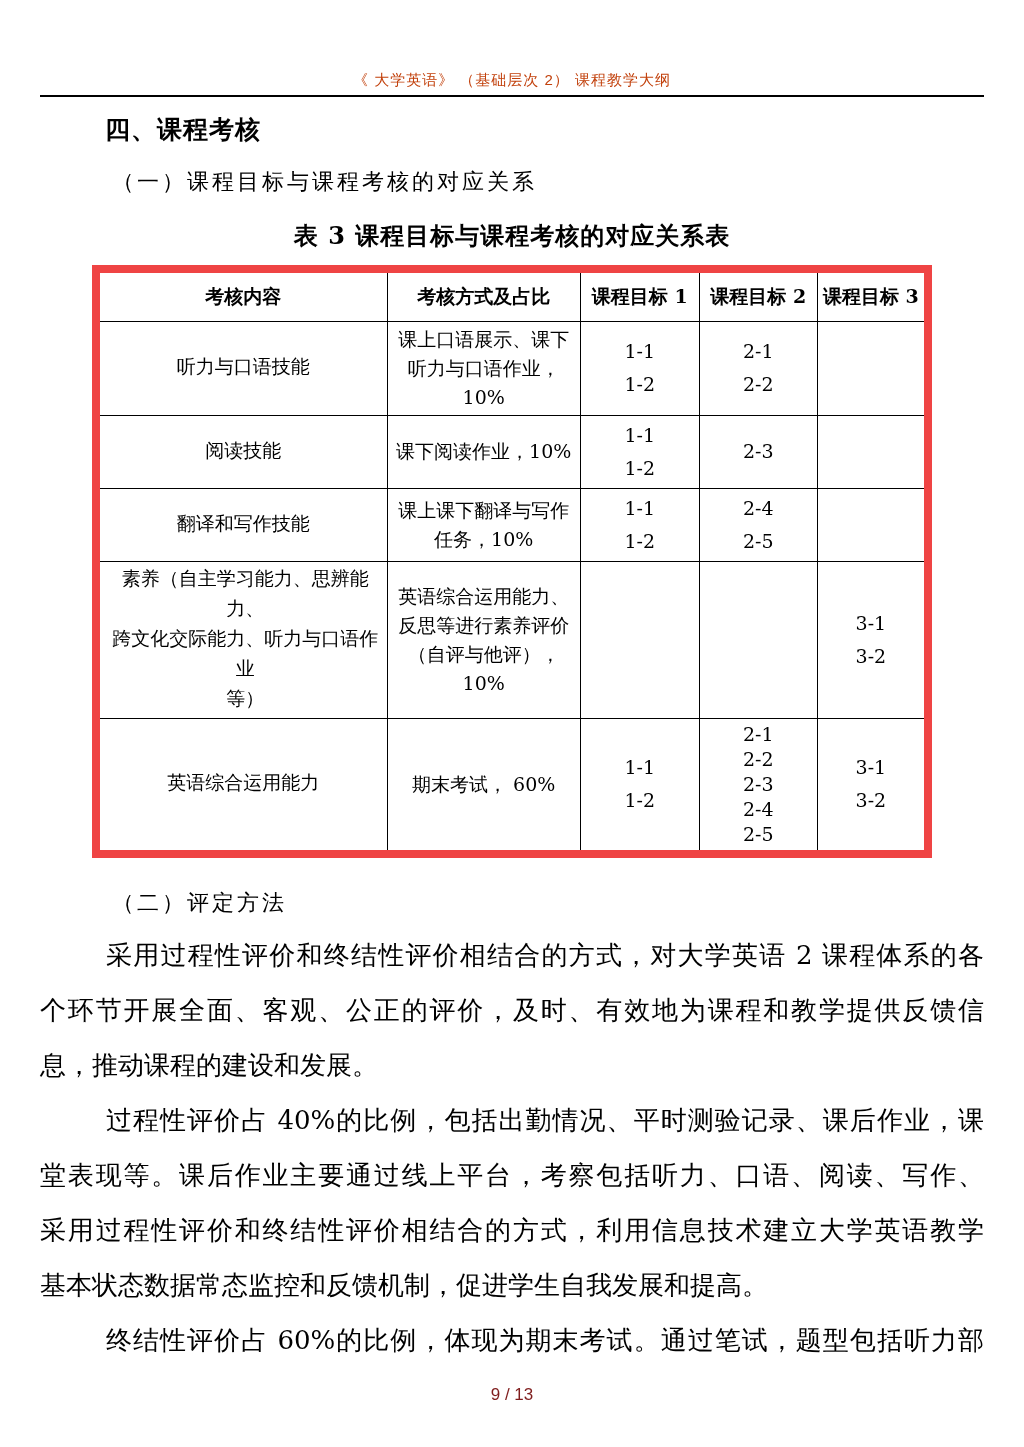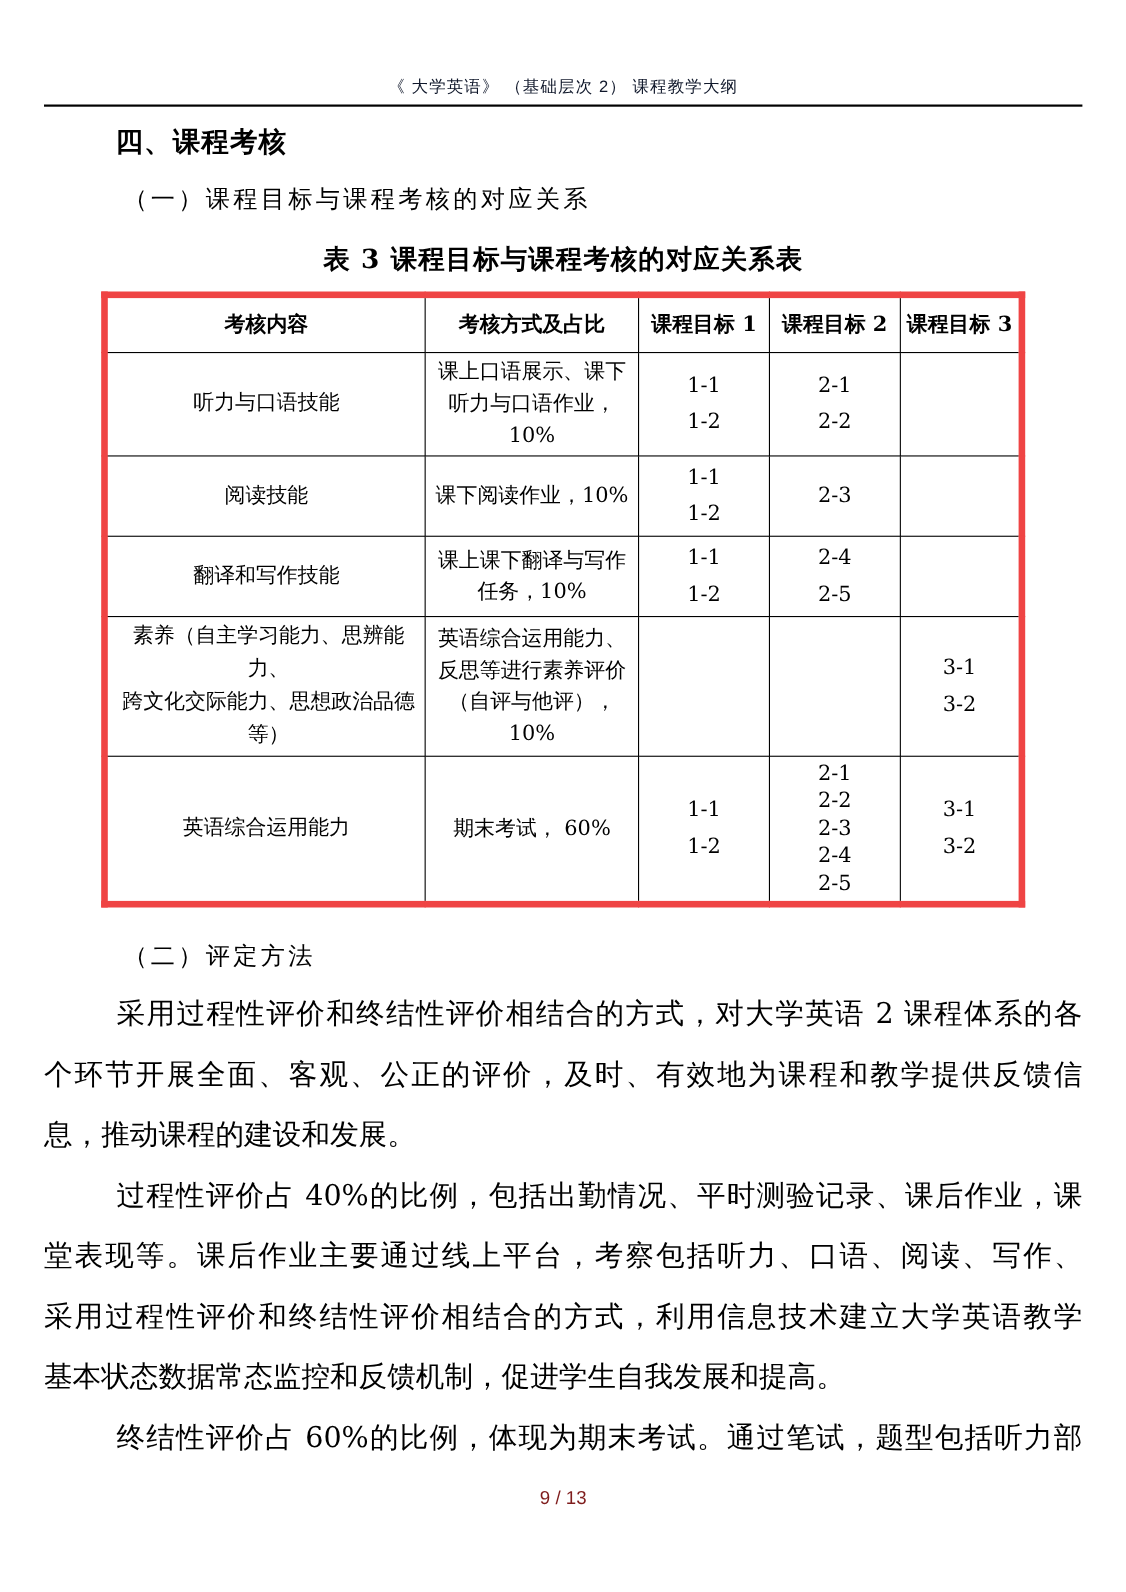--- a/index.html
+++ b/index.html
@@ -11,21 +11,21 @@
     color: #000000;
     overflow: hidden;
   }
   .page { width: 100%; height: 100%; padding: 0 40px; }
 
   
   .doc-header { padding-top: 70px; }
   .doc-header-title {
     text-align: center;
     font-family: "Liberation Sans", "DejaVu Sans", sans-serif;
-    font-size: 15px; line-height: 20px; color: #0f172a;
+    font-size: 15px; line-height: 20px; color: #c2410c;
     letter-spacing: 1px;
   }
   .doc-header-rule { margin-top: 5px; border-top: 2.5px solid #000; }
 
   
   .h-section {
     margin: 17px 0 0 65px;
     font-family: "Liberation Sans", "DejaVu Sans", sans-serif;
     font-weight: bold; font-size: 25px; line-height: 30px;
     letter-spacing: 1px;
@@ -38,21 +38,21 @@
   .h-table-title {
     margin-top: 24px; text-align: center;
     font-weight: bold; font-size: 24px; line-height: 30px;
     letter-spacing: 1px;
   }
 
   
   .tbl-wrap { margin: 14px 0 0 52px; }
   table.assessment {
     width: 840px; border-collapse: collapse; table-layout: fixed;
-    border: 6px solid #ef4444;
+    border: 8px solid #ef4444;
     font-size: 19px;
   }
   table.assessment col.c1 { width: 35.0%; }
   table.assessment col.c2 { width: 23.2%; }
   table.assessment col.c3 { width: 14.3%; }
   table.assessment col.c4 { width: 14.2%; }
   table.assessment col.c5 { width: 13.3%; }
   table.assessment th, table.assessment td {
     border: 1.3px solid #000;
     vertical-align: middle;
@@ -170,21 +170,21 @@
             </td>
         <td class="c-goal">
               <div>2-4</div>
               <div>2-5</div>
             </td>
         <td class="c-goal"></td>
       </tr>
       <tr class="r4">
         <td class="c-content left">
               <div>素养（自主学习能力、思辨能力、</div>
-              <div>跨文化交际能力、思想政治品德</div>
+              <div>跨文化交际能力、听力与口语作业</div>
               <div>等）</div>
             </td>
         <td class="c-method">
               <div>英语综合运用能力、</div>
               <div>反思等进行素养评价</div>
               <div>（自评与他评），</div>
               <div>10%</div>
             </td>
         <td class="c-goal"></td>
         <td class="c-goal"></td>

